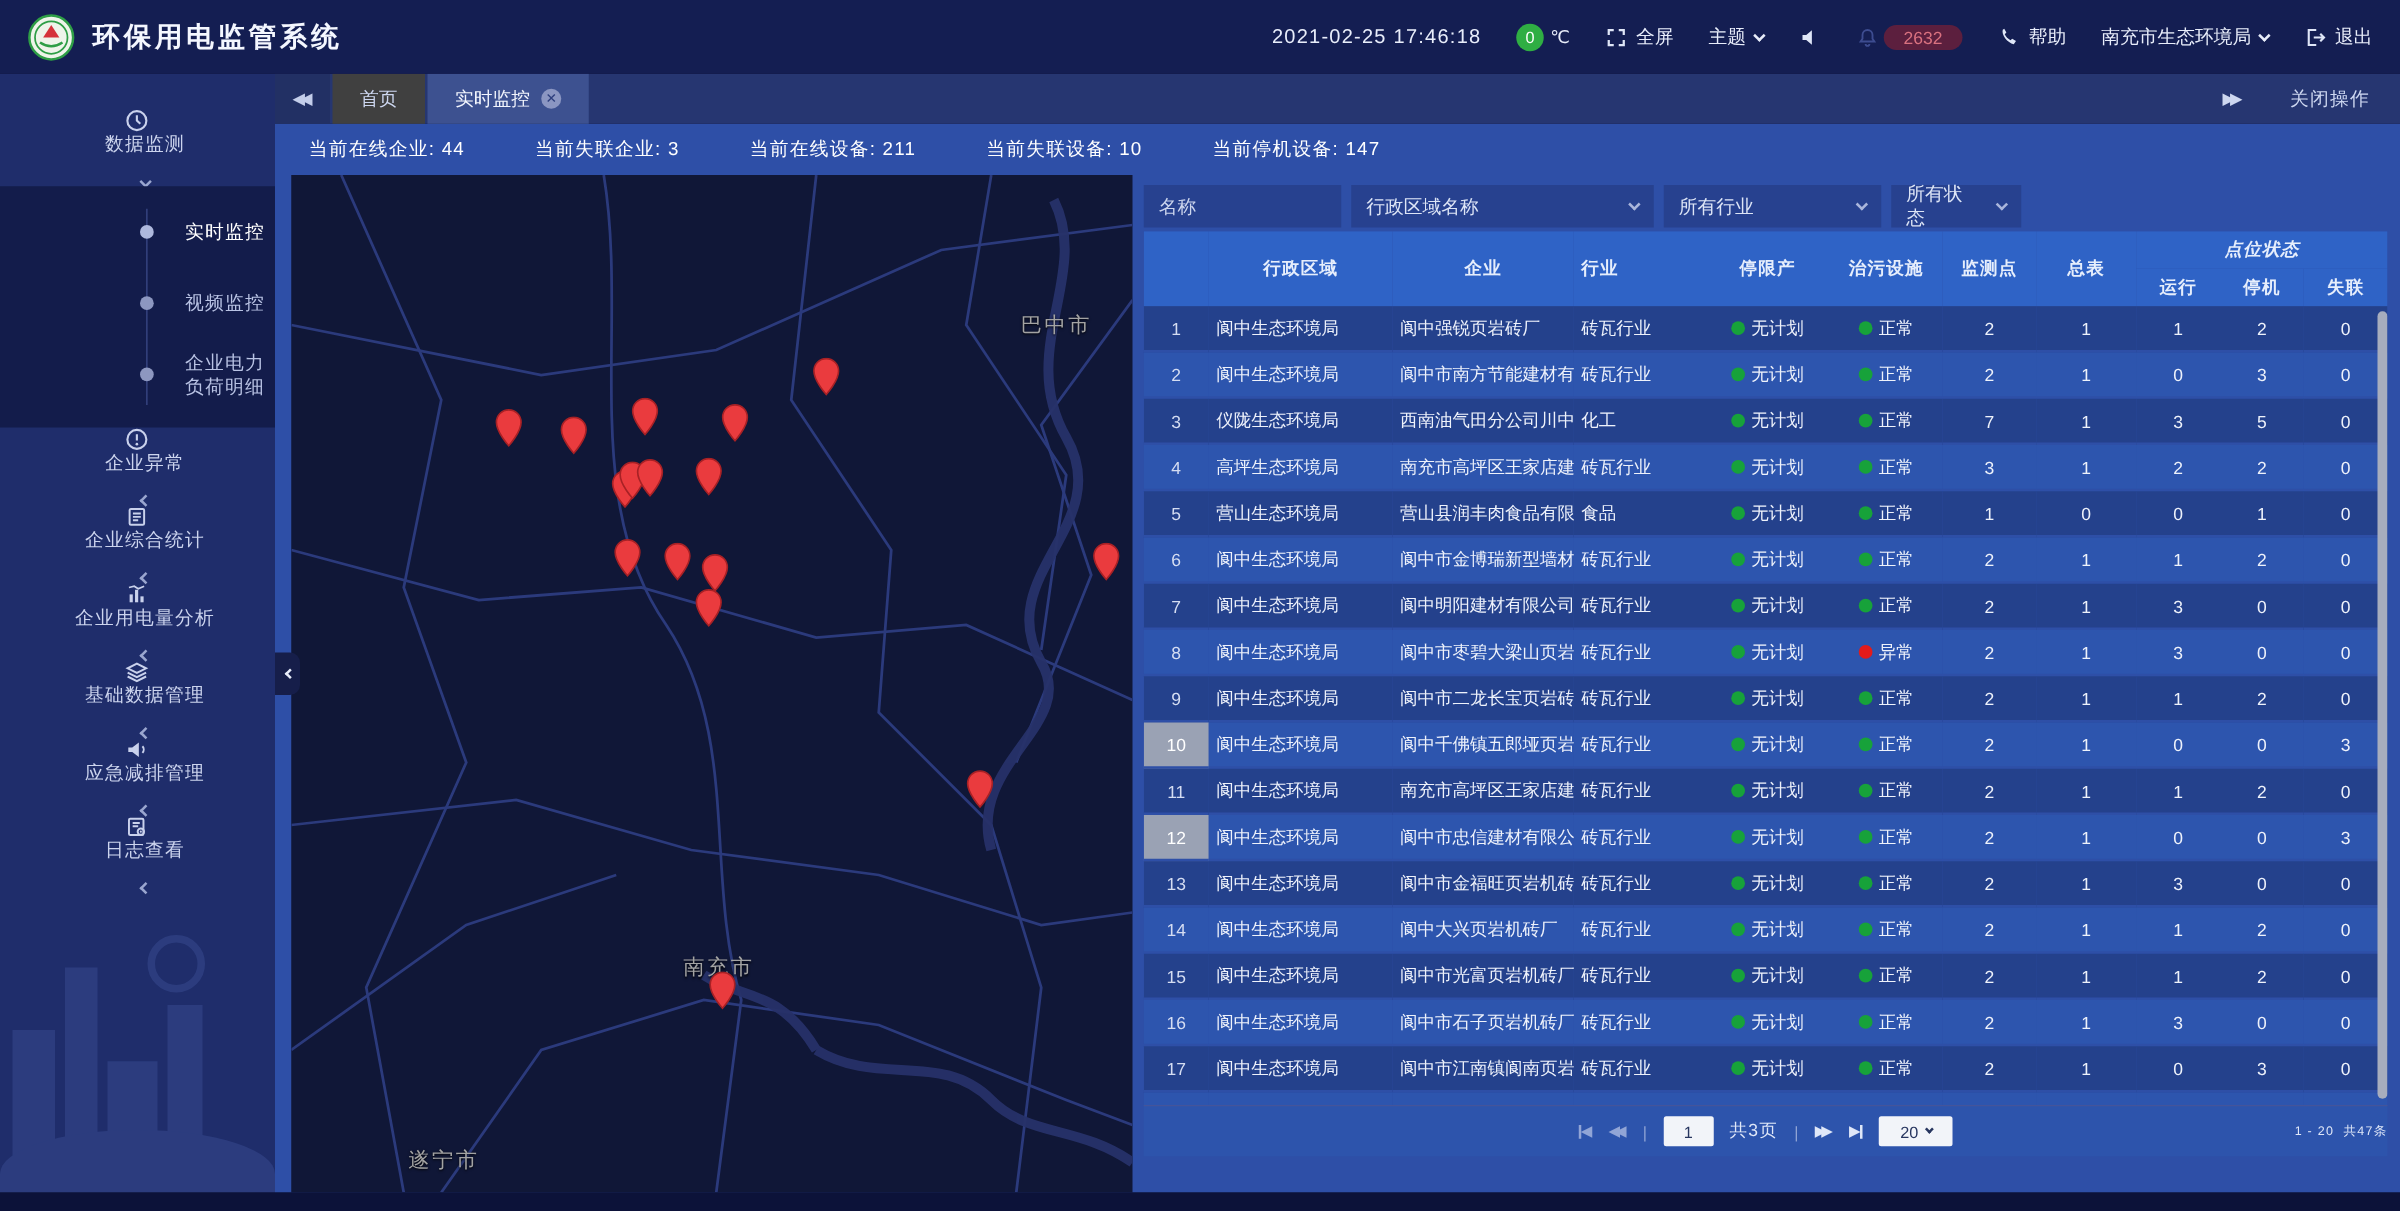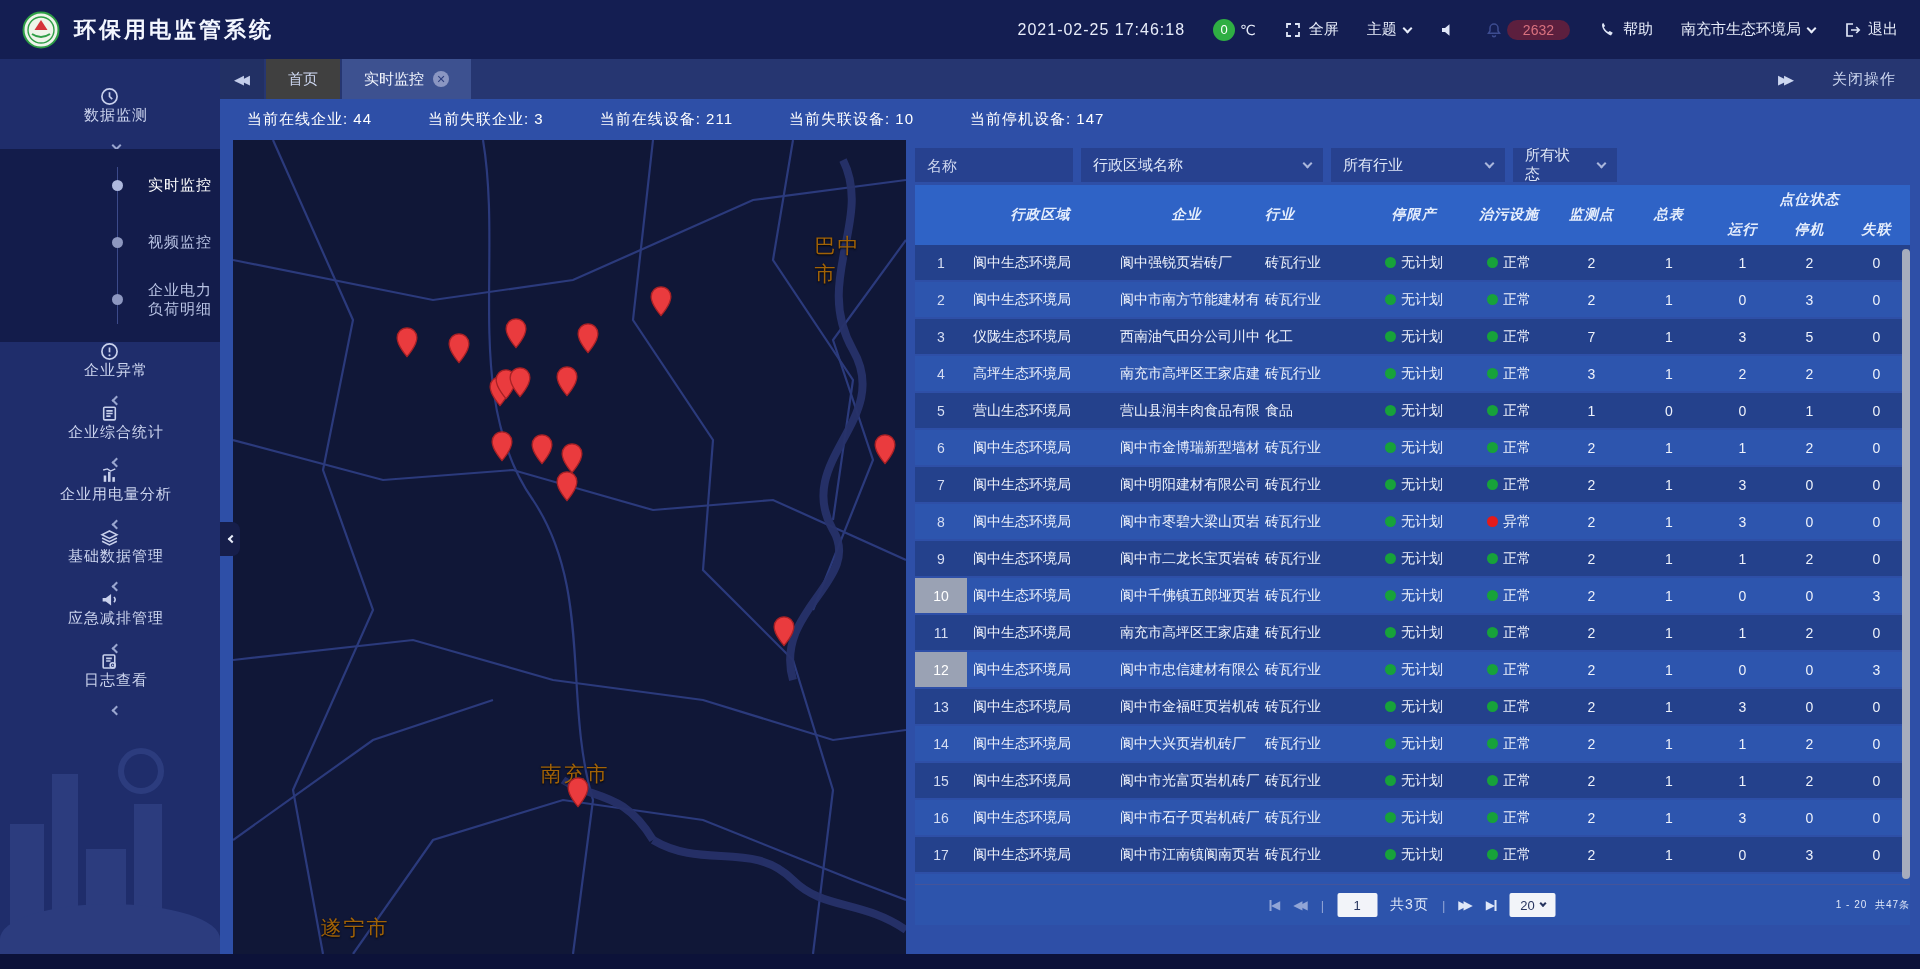--- a/index.html
+++ b/index.html
@@ -59,60 +59,60 @@
   .tab-right .fwd { font-size:13px; cursor:pointer; }
   .tab-right .closeops { cursor:pointer; letter-spacing:1px; }
 
   
   .content-bg { position:absolute; left:220px; top:99px; width:1700px; height:855px; background:#2e4fa7; }
   .statsbar { position:absolute; left:247px; top:99px; width:1650px; height:41px; display:flex; align-items:center; gap:56px; color:#ffffff; font-size:15px; z-index:5; }
   .stat { letter-spacing:1px; }
 
   
   .map-panel { position:absolute; left:233px; top:140px; width:673px; height:814px; background:#101737; overflow:hidden; z-index:5; }
-  .map-city { position:absolute; color:#a16207; font-size:21px; letter-spacing:2px; transform:translate(-50%,-50%); text-shadow:0 1px 2px #000; }
+  .map-city { position:absolute; color:#a3a3a3; font-size:17px; letter-spacing:2px; transform:translate(-50%,-50%); text-shadow:0 1px 2px #000; }
   .pin { position:absolute; width:23px; height:31px; transform:translate(-50%,-100%); }
   .collapse-handle { position:absolute; left:220px; top:522px; width:20px; height:34px; background:#161e4a; border-radius:0 8px 8px 0; display:flex; align-items:center; justify-content:center; color:#e8edfa; cursor:pointer; z-index:25; }
   .collapse-handle .chev { width:6px; height:6px; margin-left:3px; }
 
   
   .right-panel { position:absolute; left:915px; top:140px; width:995px; height:785px; z-index:5; }
   .filters { position:absolute; left:0; top:8px; height:34px; display:flex; gap:8px; }
   .f-input { width:158px; height:34px; background:#27418f; border:none; outline:none; color:#dbe3f5; font-size:15px; padding:0 12px; }
   .f-input::placeholder { color:#cdd6ee; opacity:1; }
   .f-select { height:34px; background:#27418f; color:#dde5f6; font-size:15px; display:flex; align-items:center; justify-content:space-between; padding:0 12px; cursor:pointer; }
   .f-select .chev { color:#aab6dc; margin-left:14px; }
   .w-region { width:242px; }
   .w-industry { width:174px; }
   .w-status { width:104px; }
 
   
   .table-wrap { position:absolute; left:0; top:45px; width:995px; height:699px; overflow:hidden; }
   table { width:995px; border-collapse:separate; border-spacing:0; table-layout:fixed; }
-  thead th { background:#2f63c6; color:#e6eefc; font-size:14px; font-weight:bold; height:30px; letter-spacing:1px;font-style:italic; }
+  thead th { background:#2f63c6; color:#e6eefc; font-size:14px; font-weight:bold; height:30px; letter-spacing:1px; }
   th.group { font-style:italic; }
   tbody td { height:37px; font-size:14px; color:#eef2fb; text-align:center; white-space:nowrap; overflow:hidden; border-bottom:2px solid #2e4fa7; }
   tbody tr:nth-child(odd) td { background:#24418c; }
   tbody tr:nth-child(even) td { background:#2d55ae; }
   td.left, th.left { text-align:left; padding-left:6px; }
   td.num { color:#d5ddf2; }
   td.num.hl { background:#9aa2b4 !important; color:#ffffff; }
   .dot { display:inline-block; width:11px; height:11px; border-radius:50%; margin-right:5px; vertical-align:-1px; }
   .scroll-thumb { position:absolute; right:0; top:64px; width:8px; height:630px; background:#a7adbd; border-radius:4px; }
 
   
   .pager { position:absolute; left:0; top:744px; width:995px; height:41px; background:#2d54ac; border-top:1px solid #44549a; display:flex; align-items:center; color:#dfe7f8; }
   .pager-center { position:absolute; left:50%; transform:translateX(-50%); display:flex; align-items:center; gap:13px; font-size:13px; }
   .pg-ic { cursor:pointer; display:inline-flex; align-items:center; color:#dfe7f8; font-size:12px; }
   .pg-ic.dim { color:#91a5d6; }
   .vbar { width:2px; height:11px; background:currentColor; }
   .pg-sep { color:#8fa3d4; }
   .pg-page { width:40px; height:24px; background:#f2f4f9; color:#27355f; display:flex; align-items:center; justify-content:center; border-radius:2px; font-size:13px; }
   .pg-total { font-size:14px; letter-spacing:1px; }
-  .pg-size { width:46px; height:24px; background:#f2f4f9; color:#27355f; display:flex; align-items:center; justify-content:center; gap:6px; border-radius:2px; cursor:pointer; font-size:13px; }
+  .pg-size { width:59px; height:24px; background:#f2f4f9; color:#27355f; display:flex; align-items:center; justify-content:center; gap:6px; border-radius:2px; cursor:pointer; font-size:13px; }
   .pg-size .chev { width:5px; height:5px; border-color:#27355f; }
   .pager-right { position:absolute; right:0; font-size:10px; letter-spacing:1px; }
 
   .bottom-strip { position:absolute; left:0; top:954px; width:1920px; height:15px; background:#0c1239; z-index:40; }
 </style>
 </head>
 <body>
 
 <div class="screen">
 

